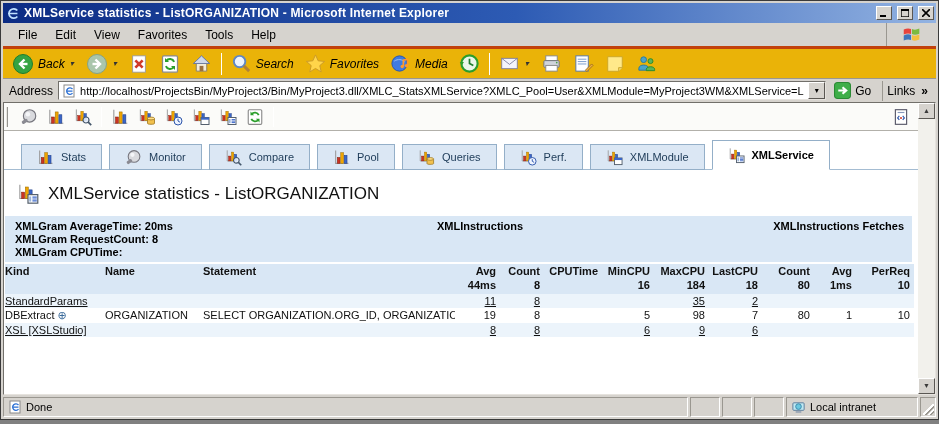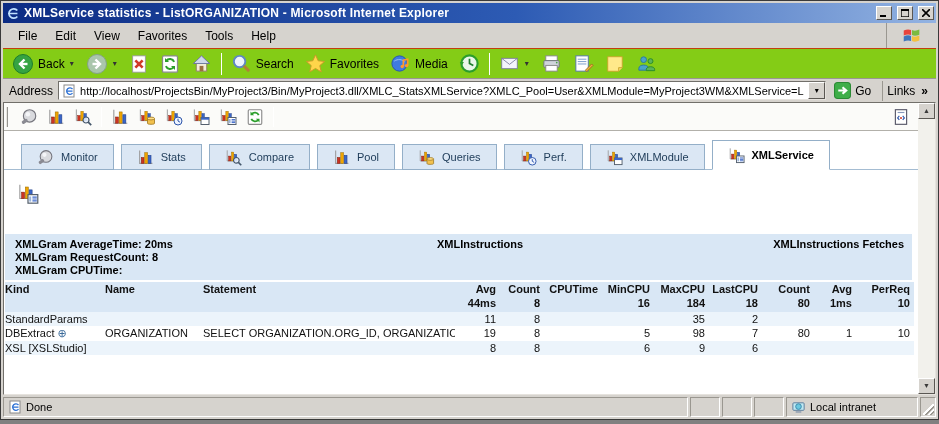--- a/index.html
+++ b/index.html
@@ -6,27 +6,27 @@
   *{box-sizing:border-box;}
   .window{width:939px;height:420px;background:#d6d3ce;border:1px solid #3a3a3a;padding:2px;display:flex;flex-direction:column;overflow:hidden;}
 
   
   .titlebar{height:20px;flex:0 0 20px;background:linear-gradient(90deg,#0c2c84 0%,#2d5bb4 55%,#93b3e2 100%);display:flex;align-items:center;padding:0 2px;gap:4px;}
   .title-text{flex:1;color:#fff;font-weight:bold;font-size:12px;white-space:nowrap;overflow:hidden;letter-spacing:.2px;}
   .winbtn{width:16px;height:14px;background:#d6d3ce;border:1px solid;border-color:#fff #5a5753 #5a5753 #fff;font-size:9px;line-height:11px;text-align:center;font-weight:bold;color:#000;margin-left:1px;cursor:default;}
   .winbtn svg{display:block;margin:2px auto 0;}
 
   
-  .menubar{height:26px;flex:0 0 26px;display:flex;align-items:stretch;border-bottom:1px solid #c2410c;justify-content:center;}
+  .menubar{height:26px;flex:0 0 26px;display:flex;align-items:stretch;border-bottom:3px solid #c2410c;justify-content:center;}
   .menu-items{display:flex;align-items:center;flex:1;padding-left:6px;}
   .menu-item{padding:0 9px;font-size:12px;line-height:24px;color:#000;}
   .logo-box{width:50px;border-left:1px solid #9a9790;background:#d6d3ce;display:flex;align-items:center;justify-content:center;}
 
   
-  .toolbar{height:30px;flex:0 0 30px;display:flex;align-items:center;gap:1px;padding:1px 4px;border-bottom:1px solid #9a9790;background:#84cc16;}
+  .toolbar{height:30px;flex:0 0 30px;display:flex;align-items:center;gap:1px;padding:1px 4px;border-bottom:1px solid #9a9790;background:#eab308;font-style:italic;}
   .tool{display:flex;align-items:center;gap:4px;padding:2px 4px;font-size:12px;color:#000;border:1px solid transparent;}
   .tool svg{display:block;}
   .drop{font-size:8px;color:#333;padding:0 1px;}
   .tsep{width:1px;height:22px;background:#9a9790;border-right:1px solid #fff;margin:0 3px;}
 
   
   .addressbar{height:23px;flex:0 0 23px;display:flex;align-items:center;gap:5px;padding:2px 4px;background:#d6d3ce;}
   .addr-label{font-size:12px;color:#000;padding-left:2px;}
   .addr-field{flex:1;height:19px;background:#fff;border:1px solid;border-color:#716f6a #e6e3de #e6e3de #716f6a;display:flex;align-items:center;gap:4px;padding-left:3px;overflow:hidden;}
   .addr-url{flex:1;font-size:11px;color:#000;white-space:nowrap;overflow:hidden;}
@@ -52,36 +52,36 @@
   .tabstrip{display:flex;align-items:flex-end;gap:7px;padding:9px 0 0 17px;border-bottom:1px solid #a4bcd2;background:#fff;}
   .tab{display:flex;align-items:center;gap:7px;height:26px;padding:0 15px;background:#dbe7f4;border:1px solid #94afc8;font-size:11px;color:#1c3a57;margin-bottom:-1px;}
   .tab.active{height:30px;background:#fff;border-bottom:1px solid #fff;font-weight:bold;color:#000;}
   .tabicon{display:block;}
 
   
   .page-head{display:flex;align-items:center;gap:9px;padding:13px 0 9px 13px;background:#fff;}
   .page-title{font-size:17px;color:#111;}
 
   
-  .band{background:#d9e7f5;margin:20px 6px 0 1px;position:relative;padding:4px 0 3px 10px;}
+  .band{background:#d9e7f5;margin:2px 6px 0 1px;position:relative;padding:4px 0 3px 10px;}
   .sum-line{font-size:11px;font-weight:bold;color:#000;line-height:13px;}
   .grp{position:absolute;top:4px;font-size:11px;font-weight:bold;color:#000;}
   .grp-instr{left:432px;}
   .grp-fetch{right:8px;}
   .band-gap{height:2px;background:#fff;margin:0 6px 0 1px;}
 
   
   .stats-wrap{margin:0 6px 0 1px;}
   table.stats{border-collapse:collapse;table-layout:fixed;width:909px;font-size:11px;color:#111;}
   table.stats td,table.stats th{padding:1px 4px 1px 0;vertical-align:top;text-align:right;font-weight:normal;white-space:nowrap;overflow:hidden;}
   table.stats .l{text-align:left;padding-left:0;}
   table.stats thead th{font-weight:bold;background:#d9e7f5;}
   table.stats thead tr.totals th{padding-bottom:3px;}
   td.kind,th.kind{padding-left:10px;}
-  tr.stripe td{background:#ecf4fb;}
+  tr.stripe td{background:#ecf4fb;text-decoration:underline;}
   td.statement{white-space:pre-line;line-height:13px;padding-top:2px;padding-bottom:3px;}
   .expand{color:#3a6a9a;font-size:11px;margin-left:3px;cursor:pointer;}
 
   
   .statusbar{height:22px;flex:0 0 22px;background:#d6d3ce;display:flex;align-items:stretch;gap:2px;padding-top:2px;}
   .pane{border:1px solid;border-color:#9a9790 #fff #fff #9a9790;display:flex;align-items:center;gap:4px;font-size:11px;padding:0 4px;color:#000;}
   .pane-done{flex:1;text-align:right;}
   .pane-sm{width:30px;}
   .pane-zone{width:132px;}
   .grip-corner{width:16px;position:relative;}
@@ -383,29 +383,29 @@
         <div class="appbtn src-right">
             <svg width="18" height="18" viewBox="0 0 16 16">
               <use href="#i-source"></use>
             </svg>
           </div>
       </div>
 
       <div class="tabstrip">
         <div class="tab">
           <svg class="tabicon" width="17" height="17" viewBox="0 0 16 16">
+              <use href="#i-chart"></use>
+            </svg>
+          <span>Stats</span>
+        </div>
+        <div class="tab">
+          <svg class="tabicon" width="17" height="17" viewBox="0 0 16 16">
               <use href="#i-orb"></use>
             </svg>
           <span>Monitor</span>
-        </div>
-        <div class="tab">
-          <svg class="tabicon" width="17" height="17" viewBox="0 0 16 16">
-              <use href="#i-chart"></use>
-            </svg>
-          <span>Stats</span>
         </div>
         <div class="tab">
           <svg class="tabicon" width="17" height="17" viewBox="0 0 18 18">
               <use href="#i-chart" width="15" height="15"></use>
               <use href="#i-mag" x="8" y="8" width="10" height="10"></use>
             </svg>
           <span>Compare</span>
         </div>
         <div class="tab">
           <svg class="tabicon" width="17" height="17" viewBox="0 0 16 16">
@@ -441,20 +441,21 @@
             </svg>
           <span>XMLService</span>
         </div>
       </div>
 
       <div class="page-head">
         <svg width="22" height="22" viewBox="0 0 18 18">
             <use href="#i-chart" width="15" height="15"></use>
             <use href="#i-list" x="8" y="8" width="10" height="10"></use>
           </svg>
+        <span class="page-title">XMLService statistics - ListORGANIZATION</span>
       </div>
 
       <div class="band">
         <div class="sum-line">XMLGram AverageTime: 20ms</div>
         <div class="sum-line">XMLGram RequestCount: 8</div>
         <div class="sum-line">XMLGram CPUTime:</div>
         <div class="grp grp-instr">XMLInstructions</div>
         <div class="grp grp-fetch">XMLInstructions Fetches</div>
       </div>
       <div class="band-gap"></div>

